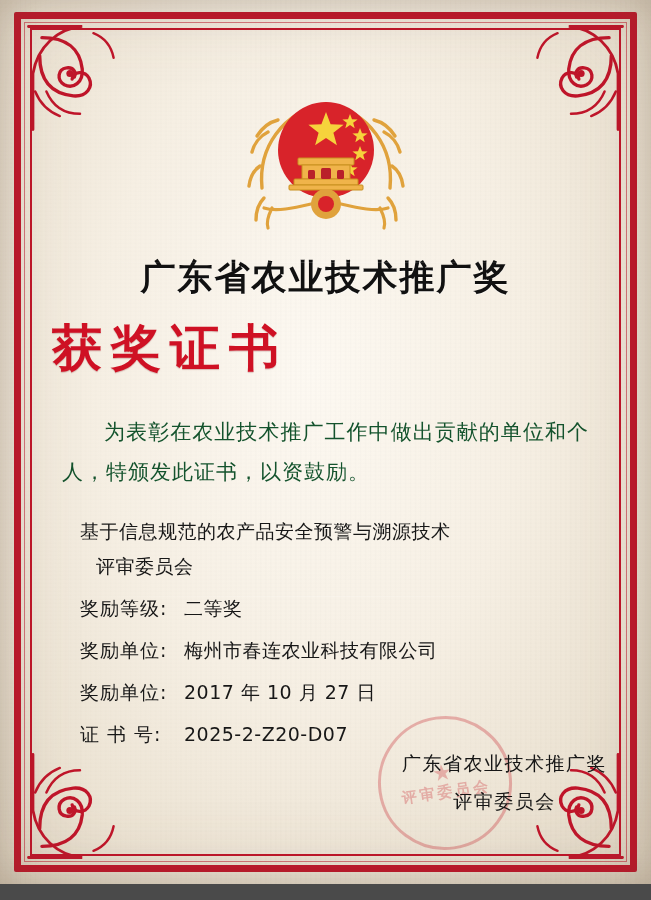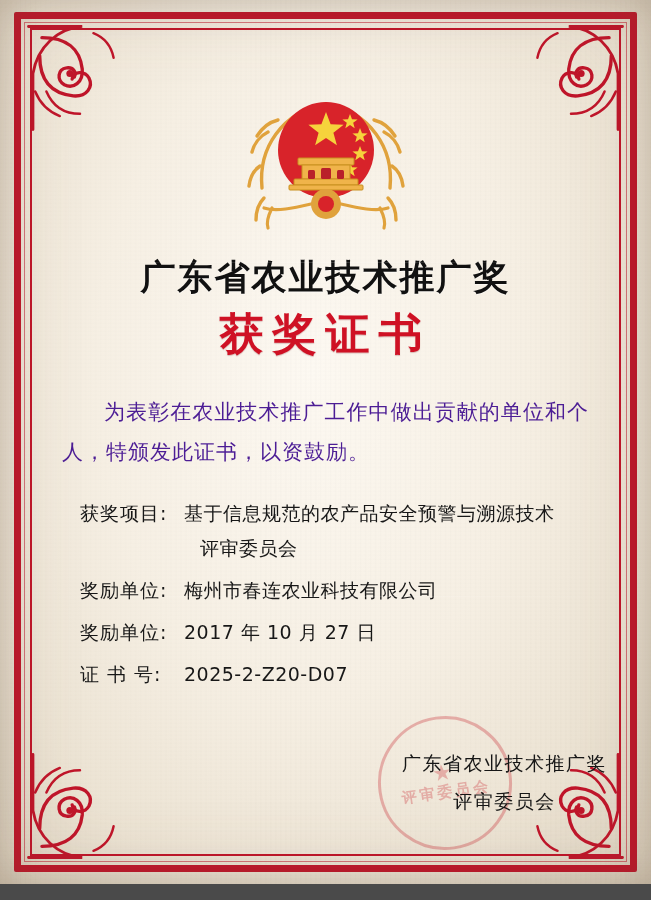--- a/index.html
+++ b/index.html
@@ -96,37 +96,36 @@
     margin-top: 14px;
     text-align: center;
     font-family: "DejaVu Sans", "Liberation Sans", sans-serif;
     font-size: 35px;
     font-weight: 700;
     letter-spacing: 2px;
     color: #111;
     text-shadow: 0 1px 0 rgba(255,255,255,.5);
   }
   .title-award {
-    margin-top: 4px;
-    text-align: center;
-    font-size: 44px;
+    margin-top: 14px;
+    text-align: left;
+    font-size: 50px;
     font-weight: 700;
     letter-spacing: 9px;
     color: #cf1124;
     text-shadow: 0 1px 1px rgba(120,10,20,.25);
   }
 
   .body-text {
     margin: 30px 10px 0 10px;
     font-size: 21px;
     line-height: 40px;
-    color: #4c1d95;
+    color: #14532d;
     letter-spacing: 1px;
     text-align: justify;
-    font-family: Liberation Mono, monospace;
   }
   .body-text .indent { display: inline-block; width: 42px; }
 
   
   .fields {
     margin: 22px 0 0 28px;
   }
   .field-row {
     display: flex;
     align-items: flex-start;
@@ -313,27 +312,30 @@
     </div>
 
     <div class="title-main">广东省农业技术推广奖</div>
     <div class="title-award">获奖证书</div>
 
     <div class="body-text"><span class="indent"></span><span>为表彰在农业技术推广工作中做出贡献的单位和个人，特颁发此证书，以资鼓励。</span></div>
 
     <div class="fields">
 
       <div class="field-row">
-        <div class="field-label">获奖项目:</div>
         <div class="field-value">
           <span>基于信息规范的农产品安全预警与溯源技术</span>
           <span class="cont">评审委员会</span>
         </div>
       </div>
 
+      <div class="field-row">
+        <div class="field-label">奖励等级:</div>
+        <div class="field-value">二等奖</div>
+      </div>
 
       <div class="field-row">
         <div class="field-label">奖励单位:</div>
         <div class="field-value">梅州市春连农业科技有限公司</div>
       </div>
 
       <div class="field-row">
         <div class="field-label">奖励单位:</div>
         <div class="field-value">2017 年 10 月 27 日</div>
       </div>

